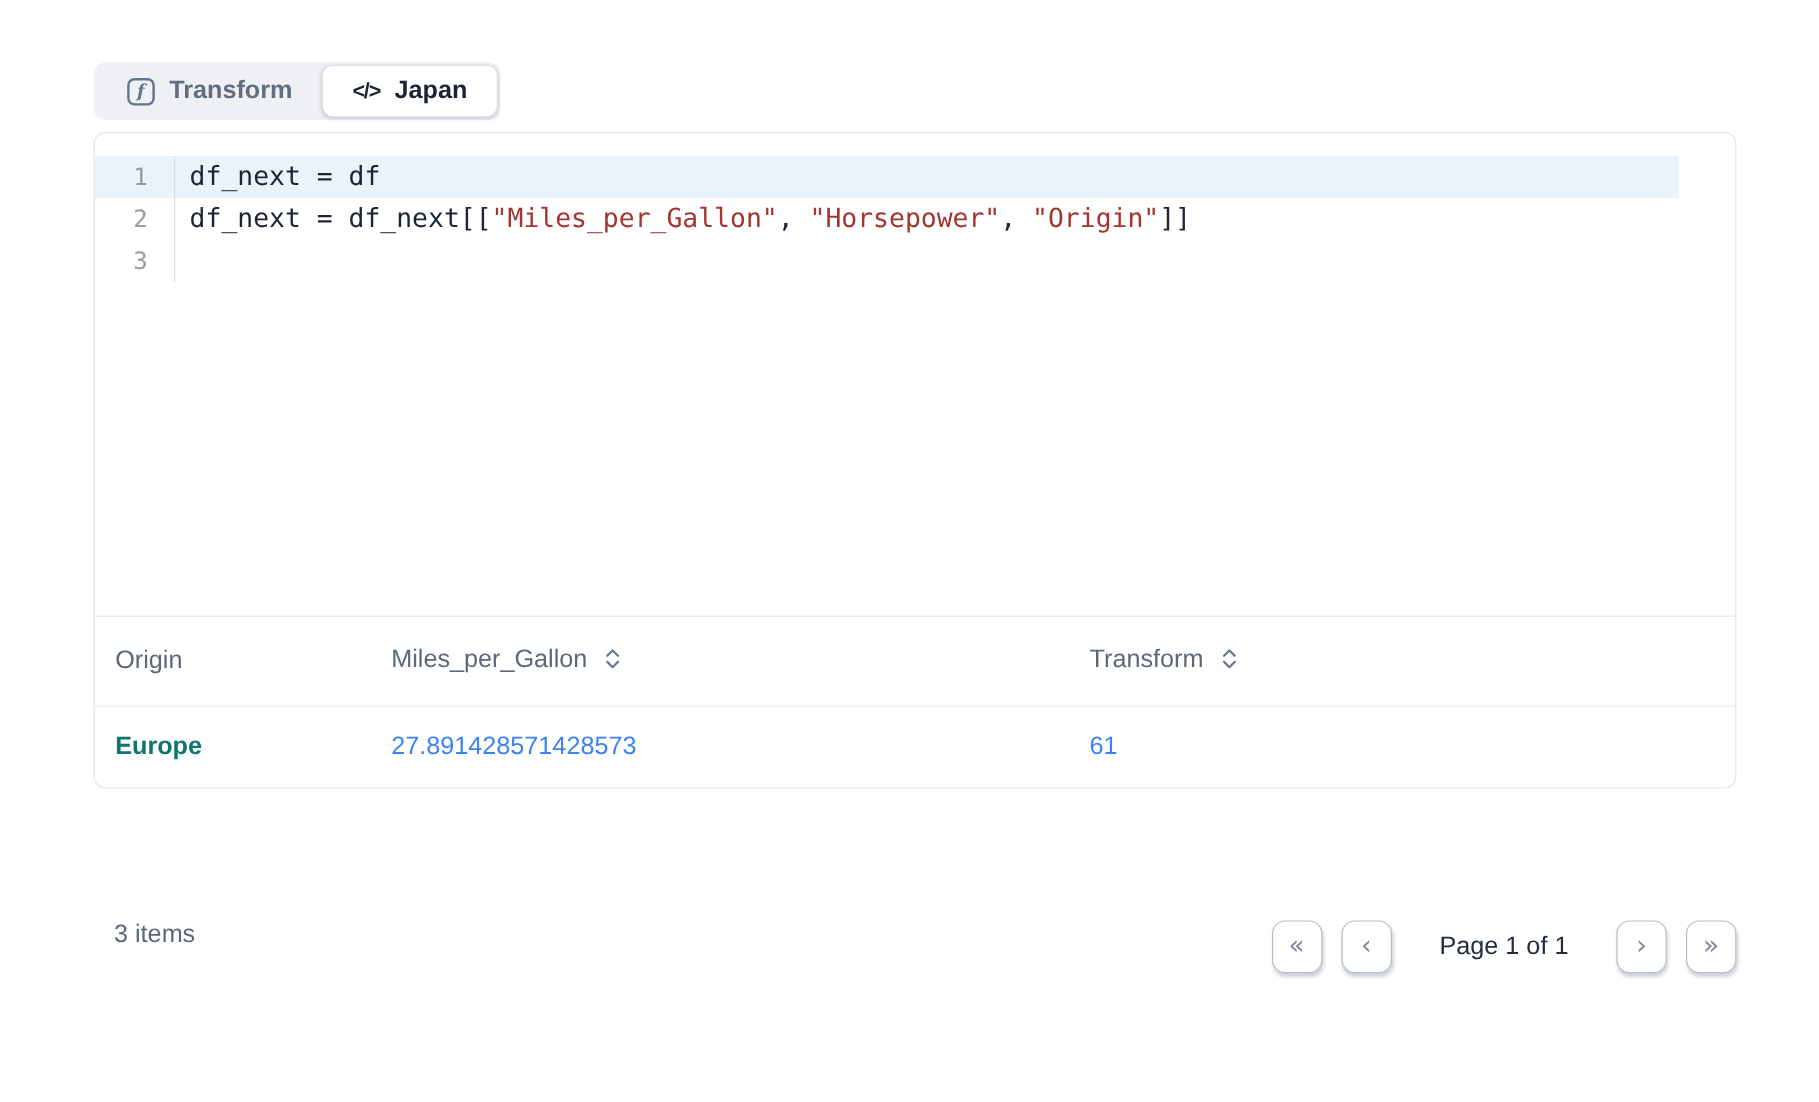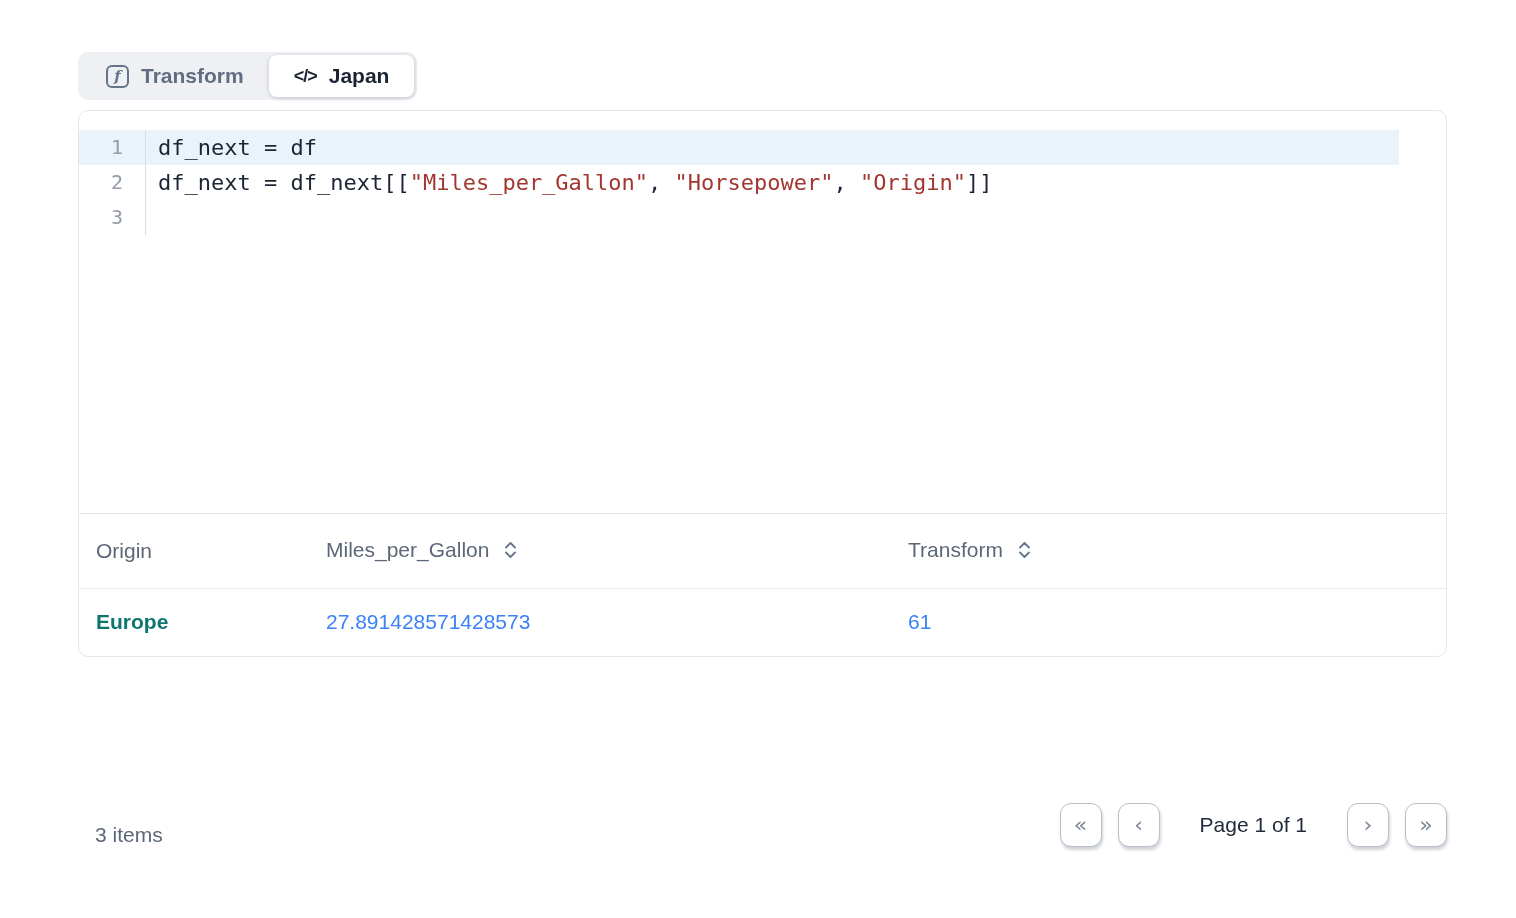--- a/index.html
+++ b/index.html
@@ -64,22 +64,22 @@
   table.data tbody td {
     height: 67px; border-top: 1px solid #e6e9ee;
     font-size: 21px; color: #3b82f6;
     text-align: left; padding-left: 17px; vertical-align: middle;
   }
   table.data tbody td.rowhead { font-weight: 700; color: #0f766e; }
   .sort-icon { display: inline-block; vertical-align: -3px; margin-left: 14px; }
 
   
   .footerbar {
-    position: absolute; left: 78px; top: 803px; width: 1369px; height: 44px;
-    display: flex; align-items: flex-end;
+    position: absolute; left: 78px; top: 767px; width: 1369px; height: 44px;
+    display: flex; align-items: flex-start;
   }
   .items-count { color: #5c6878; font-size: 21px; padding-left: 17px; }
   .pager { margin-left: auto; display: flex; align-items: center; }
   .pg-btn {
     width: 42px; height: 44px; background: #ffffff;
     border: 1px solid #b9bfc9; border-radius: 11px;
     box-shadow: 1px 3px 3px rgba(100,110,130,0.30);
     color: #7e8897; font-size: 22px; line-height: 1;
     display: flex; align-items: center; justify-content: center;
     cursor: pointer; font-family: "DejaVu Sans", sans-serif;

